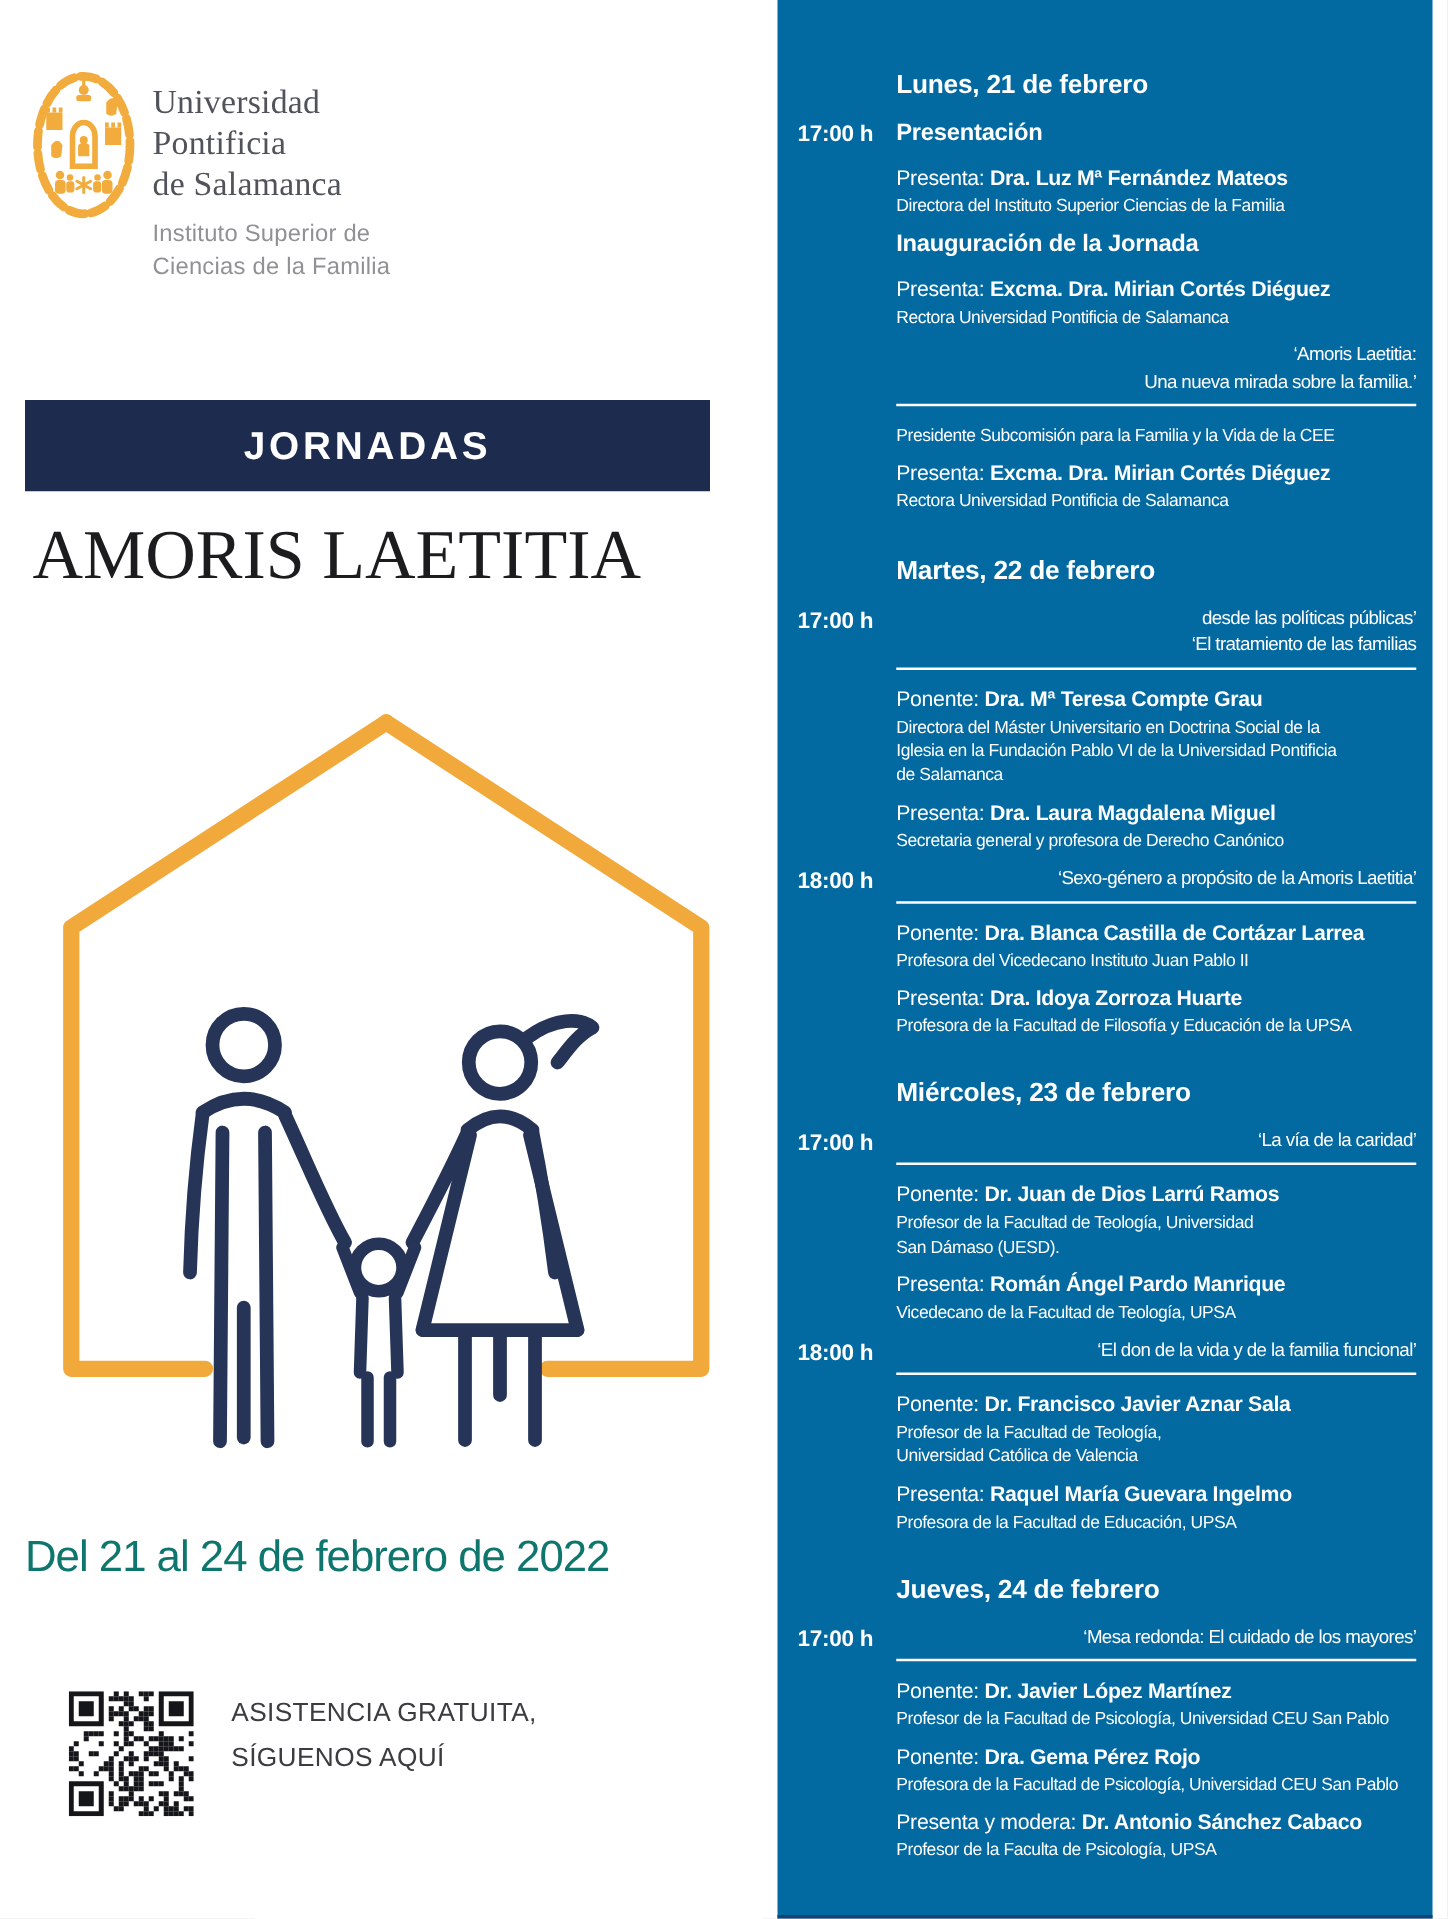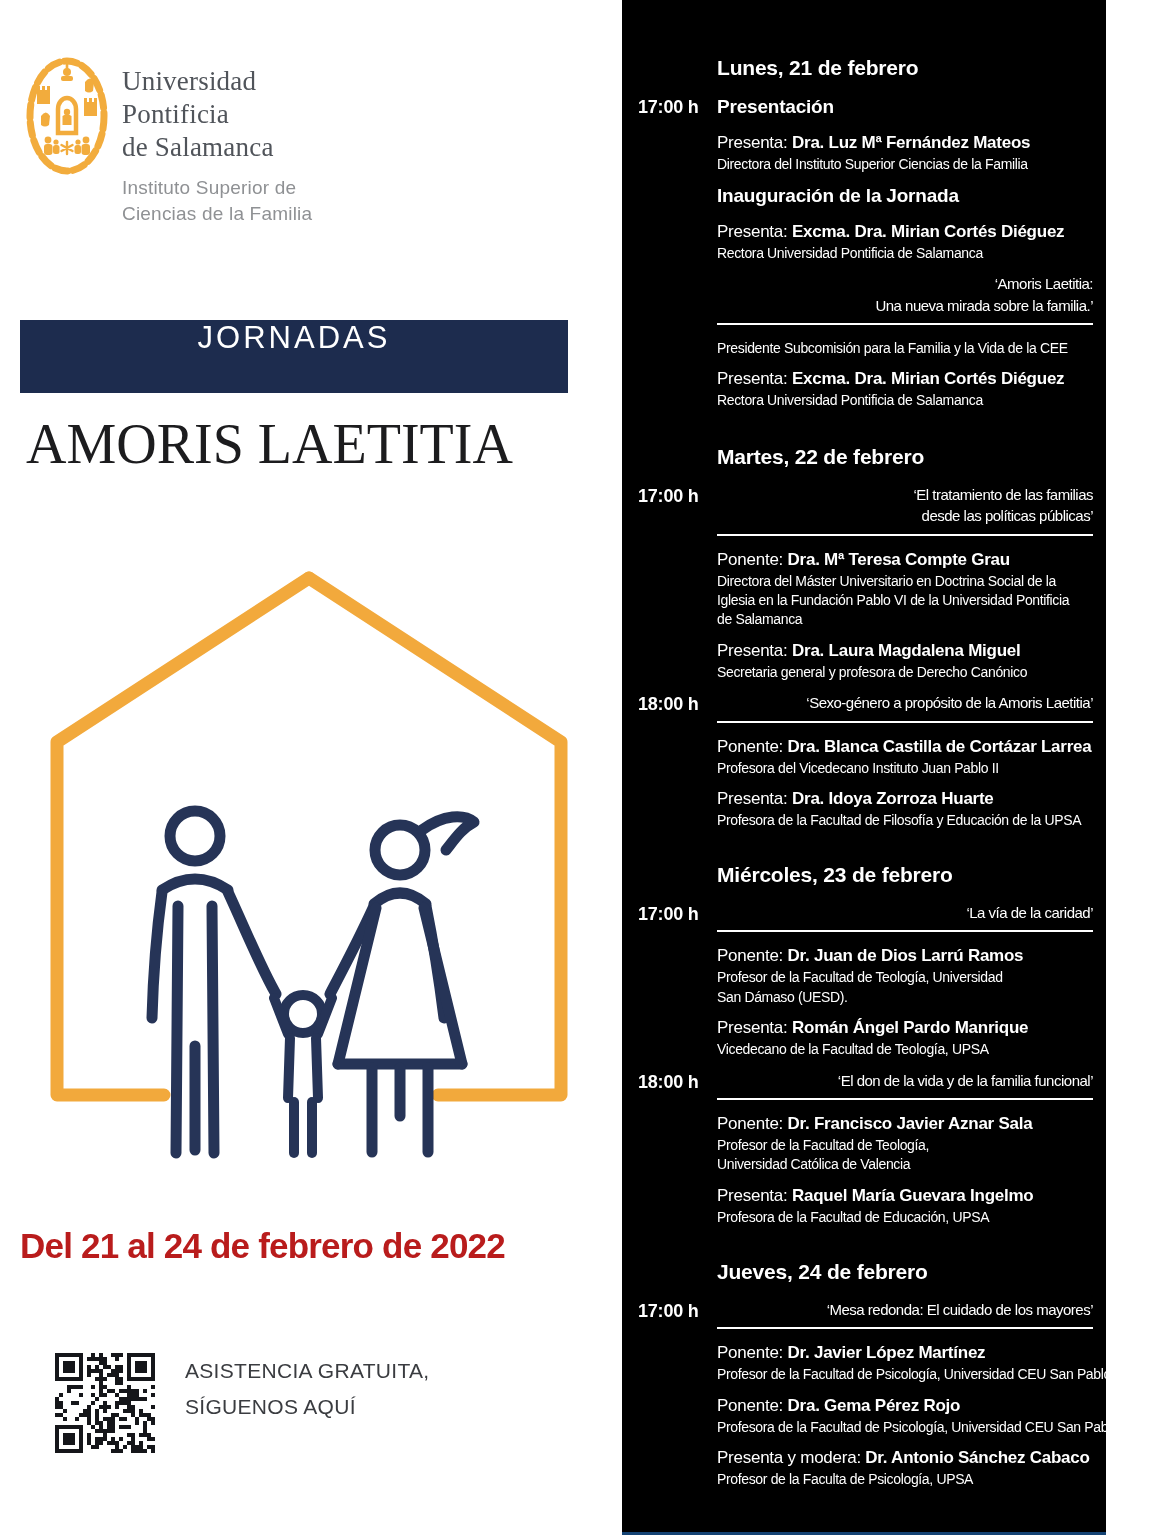--- a/index.html
+++ b/index.html
@@ -14,43 +14,43 @@
   .logo-text{padding-top:10px;}
   .logo-title div{
     font-family:"Liberation Serif", serif; font-size:27px; line-height:33px;
     color:#50545a; letter-spacing:0.2px;
   }
   .logo-sub{margin-top:11px;}
   .logo-sub div{font-size:19px; line-height:26px; color:#8f9194; letter-spacing:0.2px;}
 
   .banner{
     position:absolute; left:20px; top:320px; width:548px; height:73px;
-    background:#1d2c4e; color:#fff; display:flex; justify-content:center;
-    font-size:31px; font-weight:400; letter-spacing:3px;
+    background:#1d2c4e; color:#fff; display:flex; align-items:center; justify-content:center;
+    font-size:31px; font-weight:700; letter-spacing:3px;
   }
   .main-title{
     position:absolute; left:26px; top:412px; width:560px;
     font-family:"Liberation Serif", serif; font-size:56px; color:#1c1c1e;
     white-space:nowrap; letter-spacing:0px;
   }
   .family-art{position:absolute; left:36px; top:556px;}
   .date-range{
     position:absolute; left:20px; top:1226px; white-space:nowrap;
-    font-size:35px; font-weight:700; color:#b91c1c; letter-spacing:-0.8px;
+    font-size:35px; font-weight:400; color:#0f766e; letter-spacing:-0.8px;
   }
   .qr-row{position:absolute; left:55px; top:1353px; display:flex; gap:30px; }
   .qr-box{width:100px; height:100px;}
   .qr-caption div{
     font-size:21px; line-height:36px; color:#3a3c40; letter-spacing:0.3px; white-space:nowrap;
   }
 
   
   .schedule-panel{
-    position:absolute; left:622px; top:0; width:484px; height:1535px;
-    background:#000000; color:#ffffff; box-sizing:border-box;
+    position:absolute; left:622px; top:0; width:524px; height:1535px;
+    background:#0369a1; color:#ffffff; box-sizing:border-box;
   }
   .schedule-panel::after{content:""; position:absolute; left:0; right:0; bottom:0; height:3px; background:#144374;}
   .day{position:absolute; left:16px; right:13px;}
   .day-title{font-size:21px; font-weight:700; letter-spacing:-0.2px; margin-bottom:15px;}
   .row{display:flex;}
   .time{flex:0 0 79px; font-size:18px; font-weight:700; letter-spacing:-0.2px; padding-top:2px;}
   .content{flex:1; min-width:0;}
   .session{margin-bottom:12px;}
   .session.quoted{font-size:15px; letter-spacing:-0.5px; line-height:1.42; font-weight:400; white-space:nowrap;text-align:right;}
   .session.boldt{font-size:19px; font-weight:700; letter-spacing:-0.2px; line-height:1.3;}
@@ -459,22 +459,22 @@
         <div class="row">
           <div class="time"></div>
           <div class="content">
             <div class="day-title">Martes, 22 de febrero</div>
           </div>
         </div>
         <div class="row">
           <div class="time">17:00 h</div>
           <div class="content">
             <div class="session quoted underline">
+              <div>desde las políticas públicas’</div>
               <div>‘El tratamiento de las familias</div>
-              <div>desde las políticas públicas’</div>
             </div>
           </div>
         </div>
         <div class="row">
           <div class="time"></div>
           <div class="content">
             <div class="person">
               <div class="pline"><span class="plabel">Ponente: </span><span class="pname">Dra. Mª Teresa Compte Grau</span></div>
               <div class="desc">Directora del Máster Universitario en Doctrina Social de la</div>
               <div class="desc">Iglesia en la Fundación Pablo VI de la Universidad Pontificia</div>

